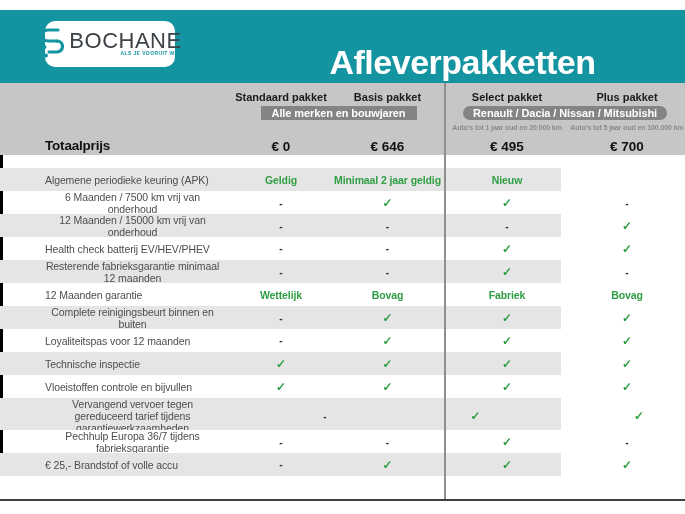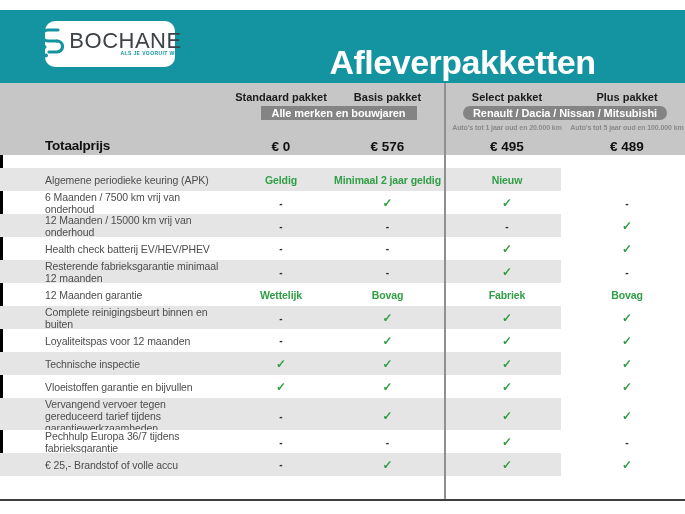--- a/index.html
+++ b/index.html
@@ -25,21 +25,21 @@
     font-size:5px;font-weight:700;color:#1494A1;letter-spacing:.4px;margin-top:1px;
   }
   .page-title{
     position:absolute;left:240px;right:0;top:16px;height:73px;
     display:flex;align-items:center;justify-content:center;
     color:#fff;font-size:34px;font-weight:700;letter-spacing:-.5px;
   }
   
   .grid{display:grid;grid-template-columns:232px 98px 115px 124px 116px;}
   .cell{display:flex;align-items:center;justify-content:center;text-align:center;}
-  .label-cell{justify-content:flex-start;text-align:left;padding-left:45px;padding-right:12px;
+  .label-cell{justify-content:flex-start;text-align:center;padding-left:45px;padding-right:12px;
     font-size:10.5px;color:#4d4d4d;letter-spacing:-.1px;line-height:12px;}
   
   .header-gray{
     position:absolute;left:0;top:83px;width:685px;height:72px;background:#C6C6C6;
   }
   .pkg-names{padding-top:6px;height:16px;}
   .pkg-name{font-size:11px;font-weight:700;color:#1b1b1b;}
   .badges-row{height:16px;align-items:center;}
   .badge{
     background:#848484;color:#fff;font-size:11px;font-weight:700;
@@ -52,21 +52,21 @@
   .note{font-size:7px;font-weight:700;color:#8a8a8a;letter-spacing:-.1px;}
   .note-c4{grid-column:4;}
   .note-c5{grid-column:5;}
   .total-row{height:24px;}
   .total-label{font-size:13.5px;font-weight:700;color:#111;letter-spacing:-.2px;}
   .price{font-size:13.5px;font-weight:700;color:#111;}
   
   .gap-row{position:absolute;left:0;top:155px;width:685px;height:13px;background:#fff;}
   .rows{position:absolute;left:0;top:168px;width:561px;}
   .row{position:relative;height:23px;}
-  .row.tall{height:32px;}
+  .row.tall{height:32px;gap:44px;}
   .row.gray{background:#E5E5E5;}
   .row.white{background:#fff;}
   .row.white::before,.gap-row::before{
     content:'';position:absolute;left:0;top:0;bottom:0;width:3px;background:#000;
   }
   .val-cell{font-size:10.5px;}
   .check{color:#2F9E44;font-size:12px;font-weight:700;}
   .dash{color:#2b2b2b;font-size:10px;font-weight:700;}
   .green-text{color:#2F9E44;font-weight:700;letter-spacing:-.1px;}
   
@@ -109,23 +109,23 @@
       <div class="badge badge-left">Alle merken en bouwjaren</div>
       <div class="badge badge-right">Renault / Dacia / Nissan / Mitsubishi</div>
     </div>
     <div class="grid notes-row">
       <div class="cell note note-c4">Auto's tot 1 jaar oud en 20.000 km</div>
       <div class="cell note note-c5">Auto's tot 5 jaar oud en 100.000 km</div>
     </div>
     <div class="grid total-row">
       <div class="cell label-cell total-label">Totaalprijs</div>
       <div class="cell price">€ 0</div>
-      <div class="cell price">€ 576</div>
+      <div class="cell price">€ 646</div>
       <div class="cell price">€ 495</div>
-      <div class="cell price">€ 489</div>
+      <div class="cell price">€ 700</div>
     </div>
   </div>
 
   <div class="gap-row"></div>
 
   <div class="rows" id="rows">
       <div class="grid row gray">
         <div class="cell label-cell">Algemene periodieke keuring (APK)</div>
         <div class="cell val-cell green-text">Geldig</div>
         <div class="cell val-cell green-text">Minimaal 2 jaar geldig</div>
@@ -181,21 +181,21 @@
         <div class="cell val-cell check">✓</div>
       </div>
       <div class="grid row gray">
         <div class="cell label-cell">Technische inspectie</div>
         <div class="cell val-cell check">✓</div>
         <div class="cell val-cell check">✓</div>
         <div class="cell val-cell check">✓</div>
         <div class="cell val-cell check">✓</div>
       </div>
       <div class="grid row white">
-        <div class="cell label-cell">Vloeistoffen garantie en bijvullen</div>
+        <div class="cell label-cell">Vloeistoffen controle en bijvullen</div>
         <div class="cell val-cell check">✓</div>
         <div class="cell val-cell check">✓</div>
         <div class="cell val-cell check">✓</div>
         <div class="cell val-cell check">✓</div>
       </div>
       <div class="grid row gray tall">
         <div class="cell label-cell">Vervangend vervoer tegen gereduceerd tarief tijdens garantiewerkzaamheden</div>
         <div class="cell val-cell dash">-</div>
         <div class="cell val-cell check">✓</div>
         <div class="cell val-cell check">✓</div>

